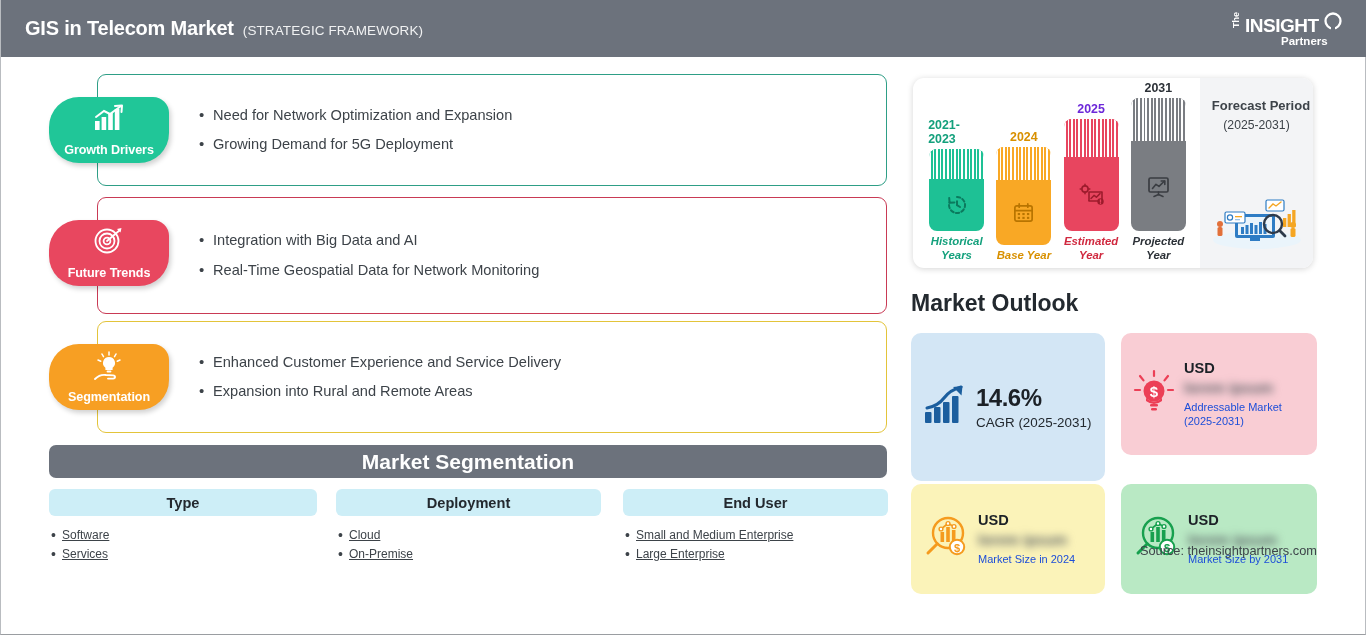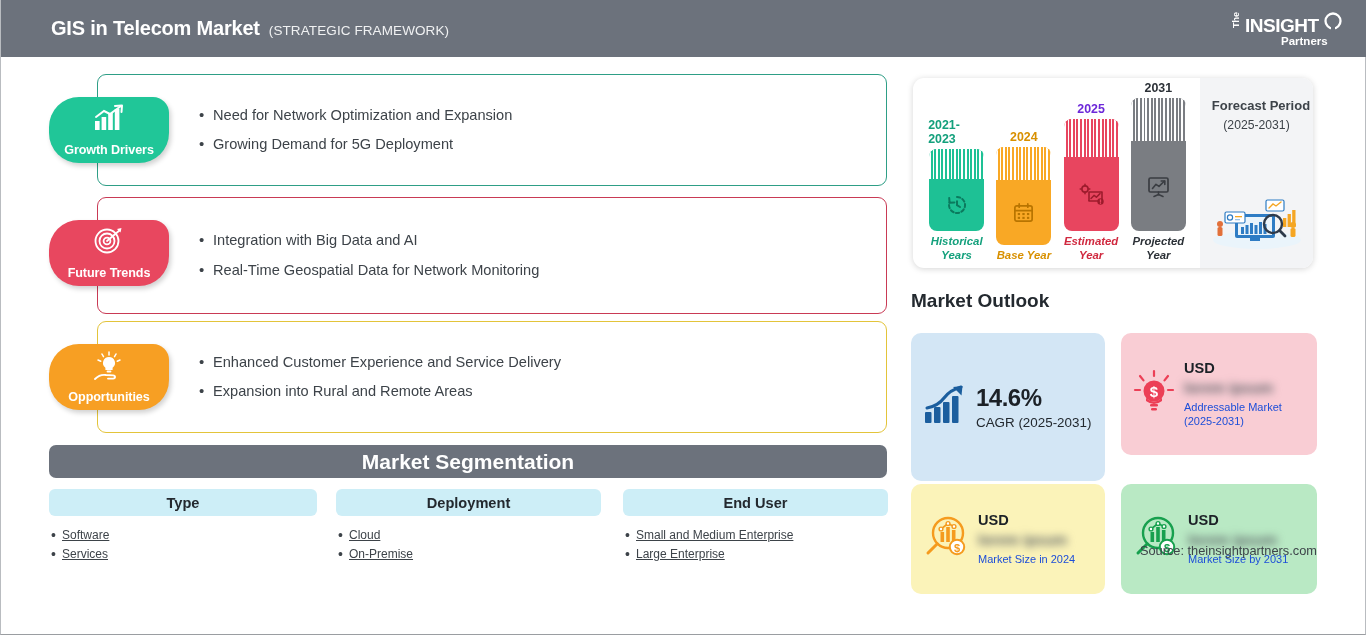--- a/index.html
+++ b/index.html
@@ -20,21 +20,21 @@
 
   
   .header {
     position: absolute; left: 0; top: 0;
     width: 1366px; height: 57px;
     background: #6c727c;
     display: flex; align-items: center;
   }
   .header-title-wrap {
     display: flex; align-items: baseline; gap: 9px;
-    margin-left: 50px;
+    margin-left: 24px;
   }
   .header-title {
     color: #ffffff; font-size: 20px; font-weight: bold;
     letter-spacing: -0.2px;
   }
   .header-sub {
     color: #f0f1f2; font-size: 13.5px; font-weight: normal;
     letter-spacing: 0.1px;
   }
   .logo {
@@ -149,21 +149,21 @@
     background: #f3f4f6;
     border-radius: 0 11px 11px 0;
     display: flex; flex-direction: column;
     align-items: center; padding-top: 20px;
   }
   .forecast-title { font-size: 13px; font-weight: bold; color: #3d4349; text-align: right; line-height: 1.3; margin-left: 9px; }
   .forecast-range { font-size: 12.2px; color: #3d4349; text-align: center; margin-top: 3px; }
 
   .outlook-title {
     position: absolute; left: 5px; top: 233px;
-    font-size: 19px; font-weight: bold; color: #23292f;
+    font-size: 23px; font-weight: bold; color: #23292f;
   }
 
   .ocard {
     position: absolute; border-radius: 10px;
     display: flex; align-items: center; padding: 10px 11px;
   }
   .ocard-cagr { left: 5px; top: 276px; width: 194px; height: 148px; background: #d3e6f5; }
   .ocard-addr { left: 215px; top: 276px; width: 196px; height: 122px; background: #f9cdd4; }
   .ocard-size24 { left: 5px; top: 427px; width: 194px; height: 110px; background: #fbf3b9; }
   .ocard-size31 { left: 215px; top: 427px; width: 196px; height: 110px; background: #b9e9c4; }
@@ -268,21 +268,21 @@
               <path d="M10 3 L11.5 5.6"></path>
               <path d="M24 3 L22.5 5.6"></path>
             <path d="M6 9 L8.8 10.3"></path>
               <path d="M28 9 L25.2 10.3"></path>
           </g>
           <path d="M17 6 a6 6 0 0 1 3.6 10.8 v2.2 h-7.2 v-2.2 A6 6 0 0 1 17 6z" fill="#fff"></path>
           <rect x="14.6" y="19.6" width="4.8" height="1.8" rx="0.9" fill="#fff"></rect>
           <path d="M3 28 q5-5 11-4 l7 0.4 q2 0.2 2 1.6 t-2 1.6 l-5 0" stroke="#fff" stroke-width="1.9" fill="none" stroke-linecap="round" stroke-linejoin="round"></path>
         </svg>
       </span>
-      <span class="badge-label">Opportunities</span>
+      <span class="badge-label">Segmentation</span>
     </div>
 
     <div class="seg-header">
       <span class="seg-header-text">Market Segmentation</span>
     </div>
 
     <div class="seg-cols">
       <div class="seg-col seg-col-1">
         <div class="seg-chip">
           <span class="seg-chip-text">Type</span>

